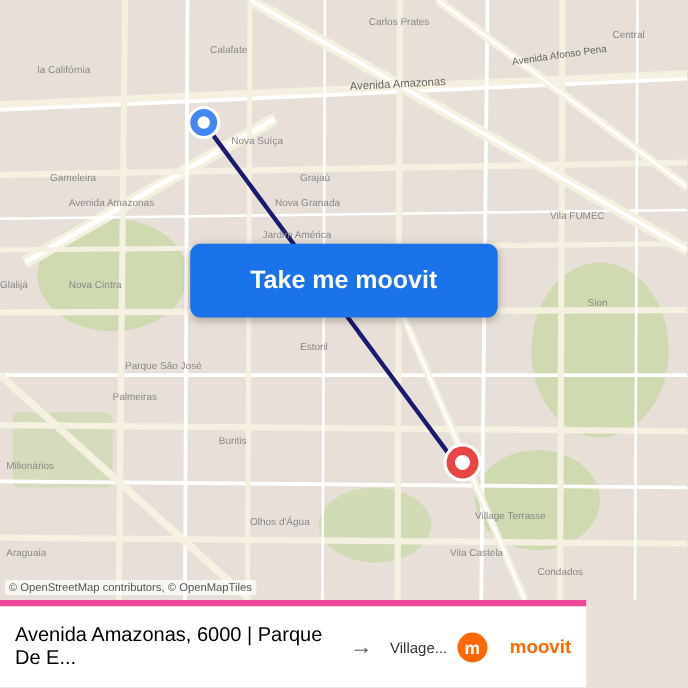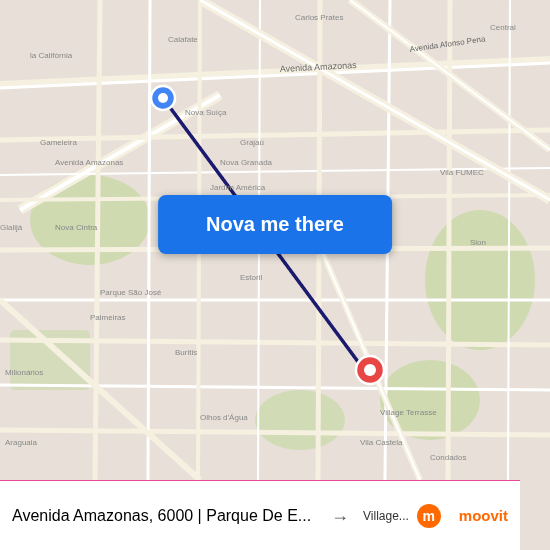--- a/index.html
+++ b/index.html
@@ -31,28 +31,28 @@
       padding: 18px 48px;
       font-size: 20px;
       font-weight: bold;
       cursor: pointer;
       white-space: nowrap;
       box-shadow: 0 2px 8px rgba(0,0,0,0.3);
       z-index: 10;
     }
 
     #footer {
-      width: 520px;
+      width: 469px;
       height: 70px;
       background: white;
       display: flex;
       align-items: center;
       justify-content: space-between;
       padding: 0 12px;
-      border-top: 1px solid #ec4899;
+      border-top: 5px solid #ec4899;
       gap: 8px;
     }
 
     #footer-left {
       display: flex;
       flex-direction: column;
       flex: 1;
       min-width: 0;
     }
 
@@ -186,22 +186,23 @@
     <text x="360" y="445" font-size="8" fill="#888" font-family="Arial">Vila Castela</text>
     <text x="430" y="460" font-size="8" fill="#888" font-family="Arial">Condados</text>
     <text x="440" y="175" font-size="8" fill="#888" font-family="Arial">Vila FUMEC</text>
     <text x="470" y="245" font-size="8" fill="#888" font-family="Arial">Sion</text>
     <text x="30" y="58" font-size="8" fill="#888" font-family="Arial">la Califórnia</text>
     <text x="295" y="20" font-size="8" fill="#888" font-family="Arial">Carlos Prates</text>
     <text x="490" y="30" font-size="8" fill="#888" font-family="Arial">Central</text>
     <text x="168" y="42" font-size="8" fill="#888" font-family="Arial">Calafate</text>
   </svg>
 
-
-  <button id="take-me-there-btn">Nova me there</button>
+  <div id="attribution">© OpenStreetMap contributors, © OpenMapTiles</div>
+
+  <button id="take-me-there-btn">Take me moovit</button>
 </div>
 
 <div id="footer">
   <div id="footer-left">
     <span id="footer-origin-text">Avenida Amazonas, 6000 | Parque De E...</span>
   </div>
   <span id="footer-arrow">→</span>
   <span id="footer-dest">Village...</span>
 
   <div id="moovit-logo">

